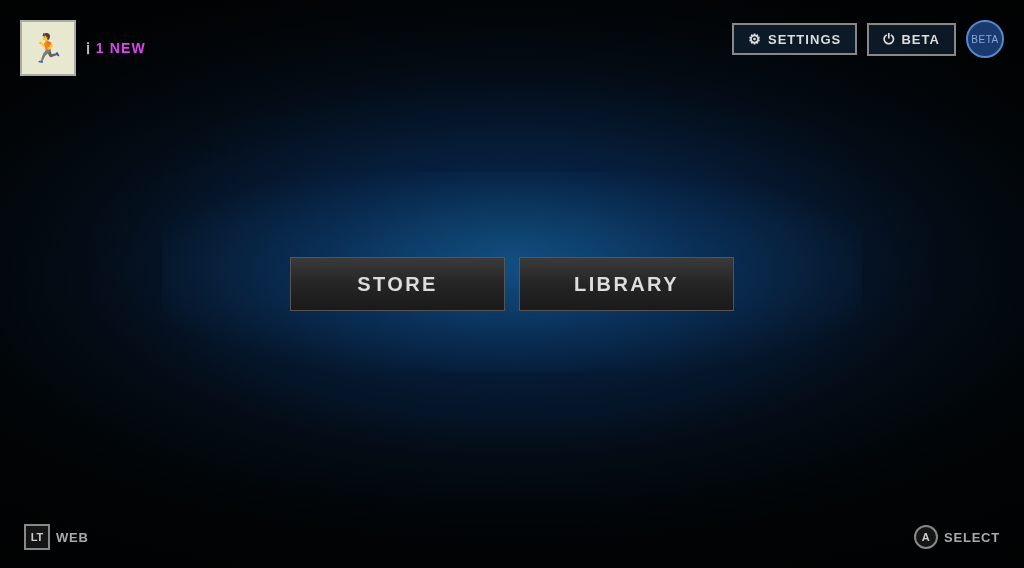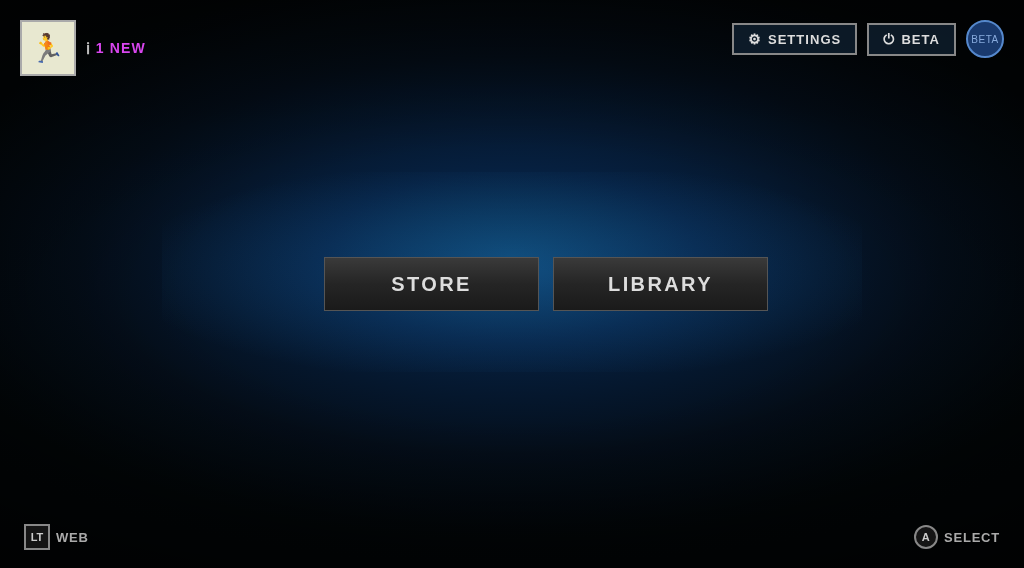--- a/index.html
+++ b/index.html
@@ -116,21 +116,20 @@
 
     
     #main-nav {
       position: absolute;
       top: 50%;
       left: 50%;
       transform: translate(-50%, -50%);
       display: flex;
       gap: 14px;
       align-items: center;
-      margin-left: 34px;
     }
 
     .nav-btn {
       width: 215px;
       height: 54px;
       background: linear-gradient(180deg, #3a3a3a 0%, #252525 50%, #1a1a1a 100%);
       border: 1px solid #555;
       color: #ddd;
       font-size: 20px;
       font-weight: bold;

